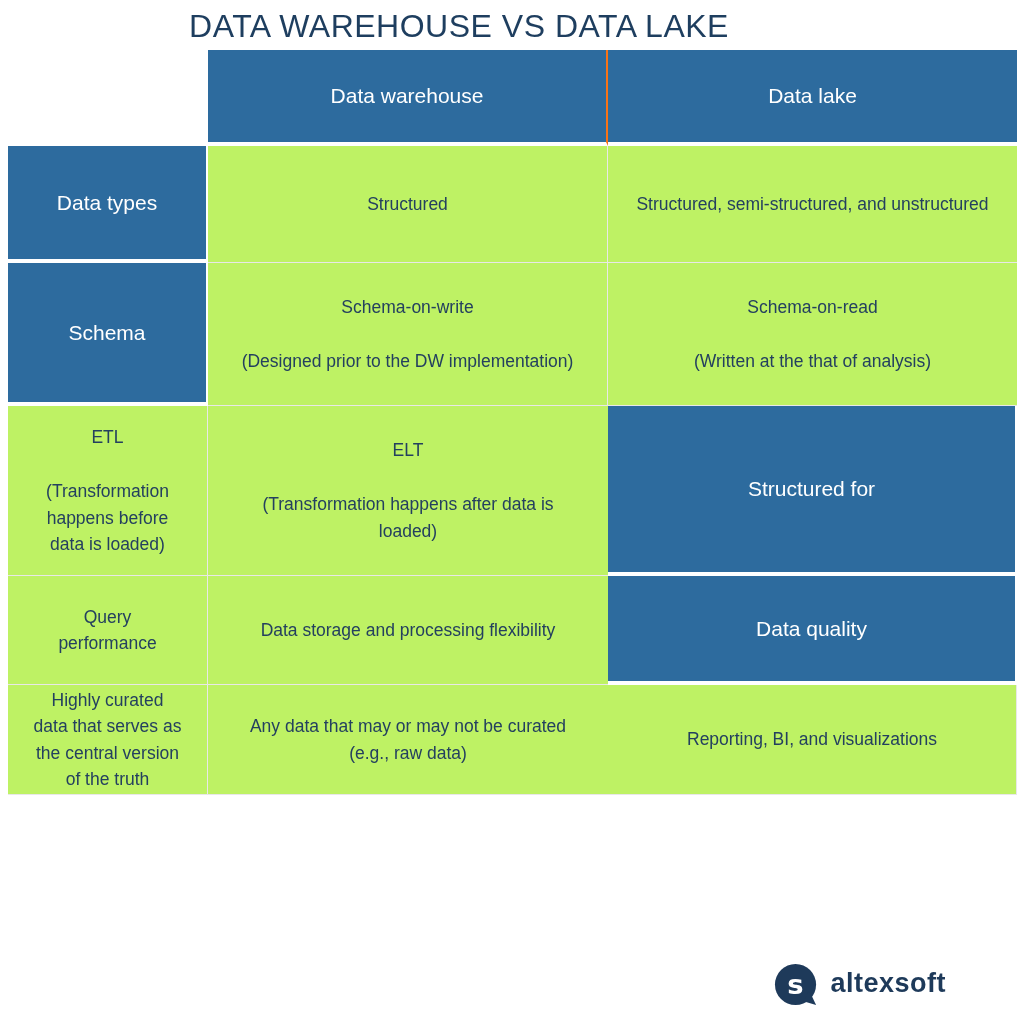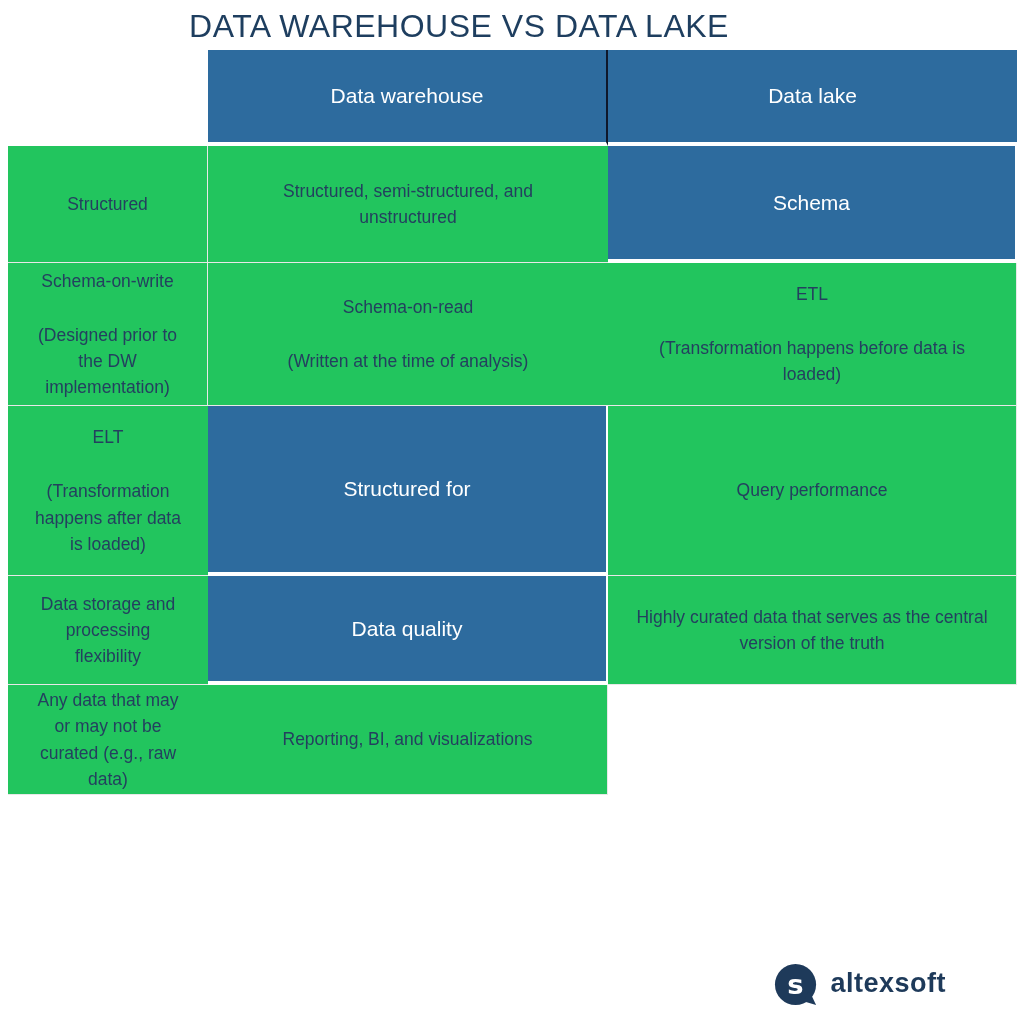--- a/index.html
+++ b/index.html
@@ -28,33 +28,33 @@
     grid-template-rows: 96px 117px 143px 170px 109px 110px 118px;
   }
   .corner { background: #ffffff; }
   .colhead {
     background: #2d6b9e;
     color: #ffffff;
     font-size: 21px;
     display: flex; align-items: center; justify-content: center;
     border-bottom: 4px solid #ffffff;
   }
-  .colhead.first { border-right: 2px solid #0f172a; }
+  .colhead.first { border-right: 2px solid #f97316; }
   .rowlabel {
     background: #2d6b9e;
     color: #ffffff;
     font-size: 21px;
     display: flex; align-items: center; justify-content: center;
     text-align: center;
     border-bottom: 4px solid #ffffff;
     border-right: 2px solid #ffffff;
   }
   .rowlabel.last { border-bottom: none; }
   .cell {
-    background: #22c55e;
+    background: #bef264;
     color: #24405f;
     font-size: 17.5px;
     line-height: 1.5;
     display: flex; flex-direction: column;
     align-items: center; justify-content: center;
     text-align: center;
     border-bottom: 1px solid #e8e8e8;
     padding: 8px 25px;
   }
   .cell.mid { border-right: 1px solid #e8e8e8; }
@@ -84,39 +84,42 @@
 <div class="cmp-table">
 
   <div class="corner"></div>
   <div class="colhead first">
     <span>Data warehouse</span>
   </div>
   <div class="colhead">
     <span>Data lake</span>
   </div>
 
+  <div class="rowlabel">
+    <span>Data types</span>
+  </div>
   <div class="cell mid">
     <span class="para">Structured</span>
 
   </div>
   <div class="cell">
     <span class="para">Structured, semi-structured, and unstructured</span>
 
   </div>
 
   <div class="rowlabel">
     <span>Schema</span>
   </div>
   <div class="cell mid">
     <span class="para">Schema-on-write</span>
     <span class="para">(Designed prior to the DW implementation)</span>
   </div>
   <div class="cell">
     <span class="para">Schema-on-read</span>
-    <span class="para">(Written at the time of analysis)</span>
+    <span class="para">(Written at the that of analysis)</span>
   </div>
 
   <div class="cell mid">
     <span class="para">ETL</span>
     <span class="para">(Transformation happens before data is loaded)</span>
   </div>
   <div class="cell">
     <span class="para">ELT</span>
     <span class="para">(Transformation happens after data is loaded)</span>
   </div>

